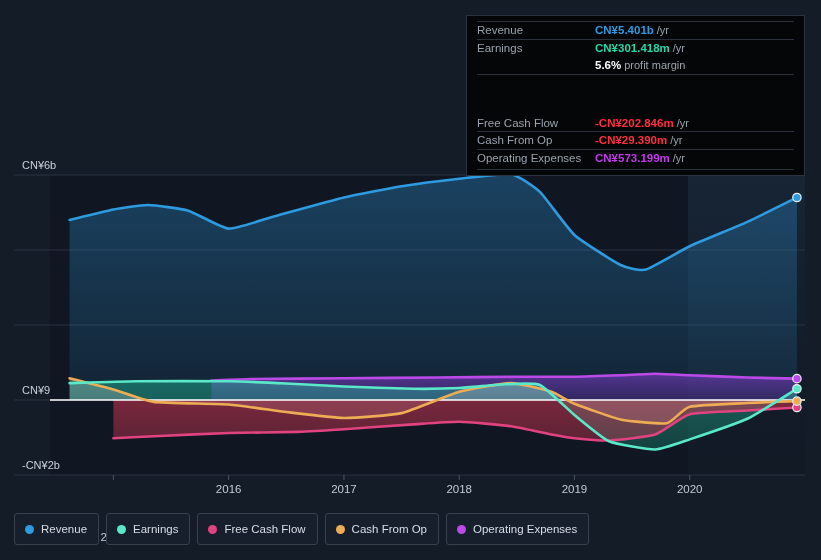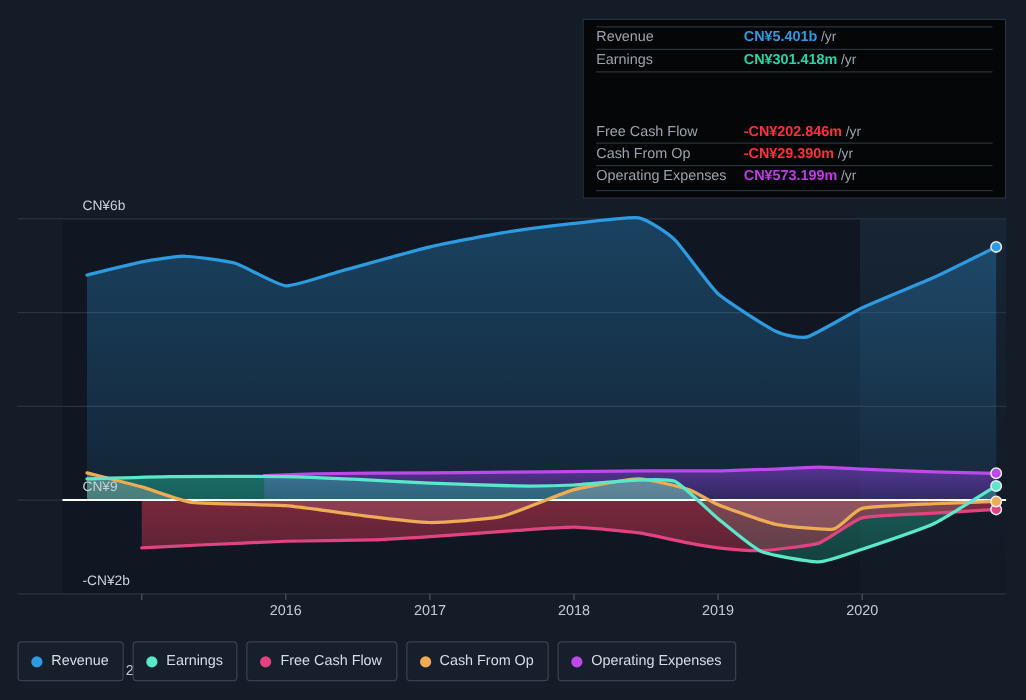--- a/index.html
+++ b/index.html
@@ -78,21 +78,20 @@
     left: 0;
     top: 0;
     width: 821px;
     height: 500px;
   }
   .axis-label {
     position: absolute;
     font-size: 11px;
     color: #c9d1db;
     white-space: nowrap;
-    margin-left: 44px;
   }
   .xtick {
     position: absolute;
     font-size: 11.5px;
     color: #c3ccd6;
     transform: translateX(-50%);
     white-space: nowrap;
   }
 
   
@@ -221,20 +220,27 @@
             <span class="tt-unit">/yr</span>
           </div>
         </div>
         <div class="tt-row">
           <div class="tt-label">Earnings</div>
           <div style="display: flex; align-items: baseline;">
             <div class="tt-val" style="color: rgb(36, 215, 171);">CN¥301.418m</div>
             <span class="tt-unit">/yr</span>
           </div>
         </div>
+        <div class="tt-row noline">
+          <div class="tt-label"></div>
+          <div style="display: flex; align-items: baseline;">
+            <div class="tt-val" style="color: rgb(255, 255, 255);">5.6%</div>
+            <span class="tt-unit">profit margin</span>
+          </div>
+        </div>
         <div class="tt-row">
           <div class="tt-label">Free Cash Flow</div>
           <div style="display: flex; align-items: baseline;">
             <div class="tt-val" style="color: rgb(255, 47, 60); margin-top: 40px;">-CN¥202.846m</div>
             <span class="tt-unit">/yr</span>
           </div>
         </div>
         <div class="tt-row">
           <div class="tt-label">Cash From Op</div>
           <div style="display: flex; align-items: baseline;">

